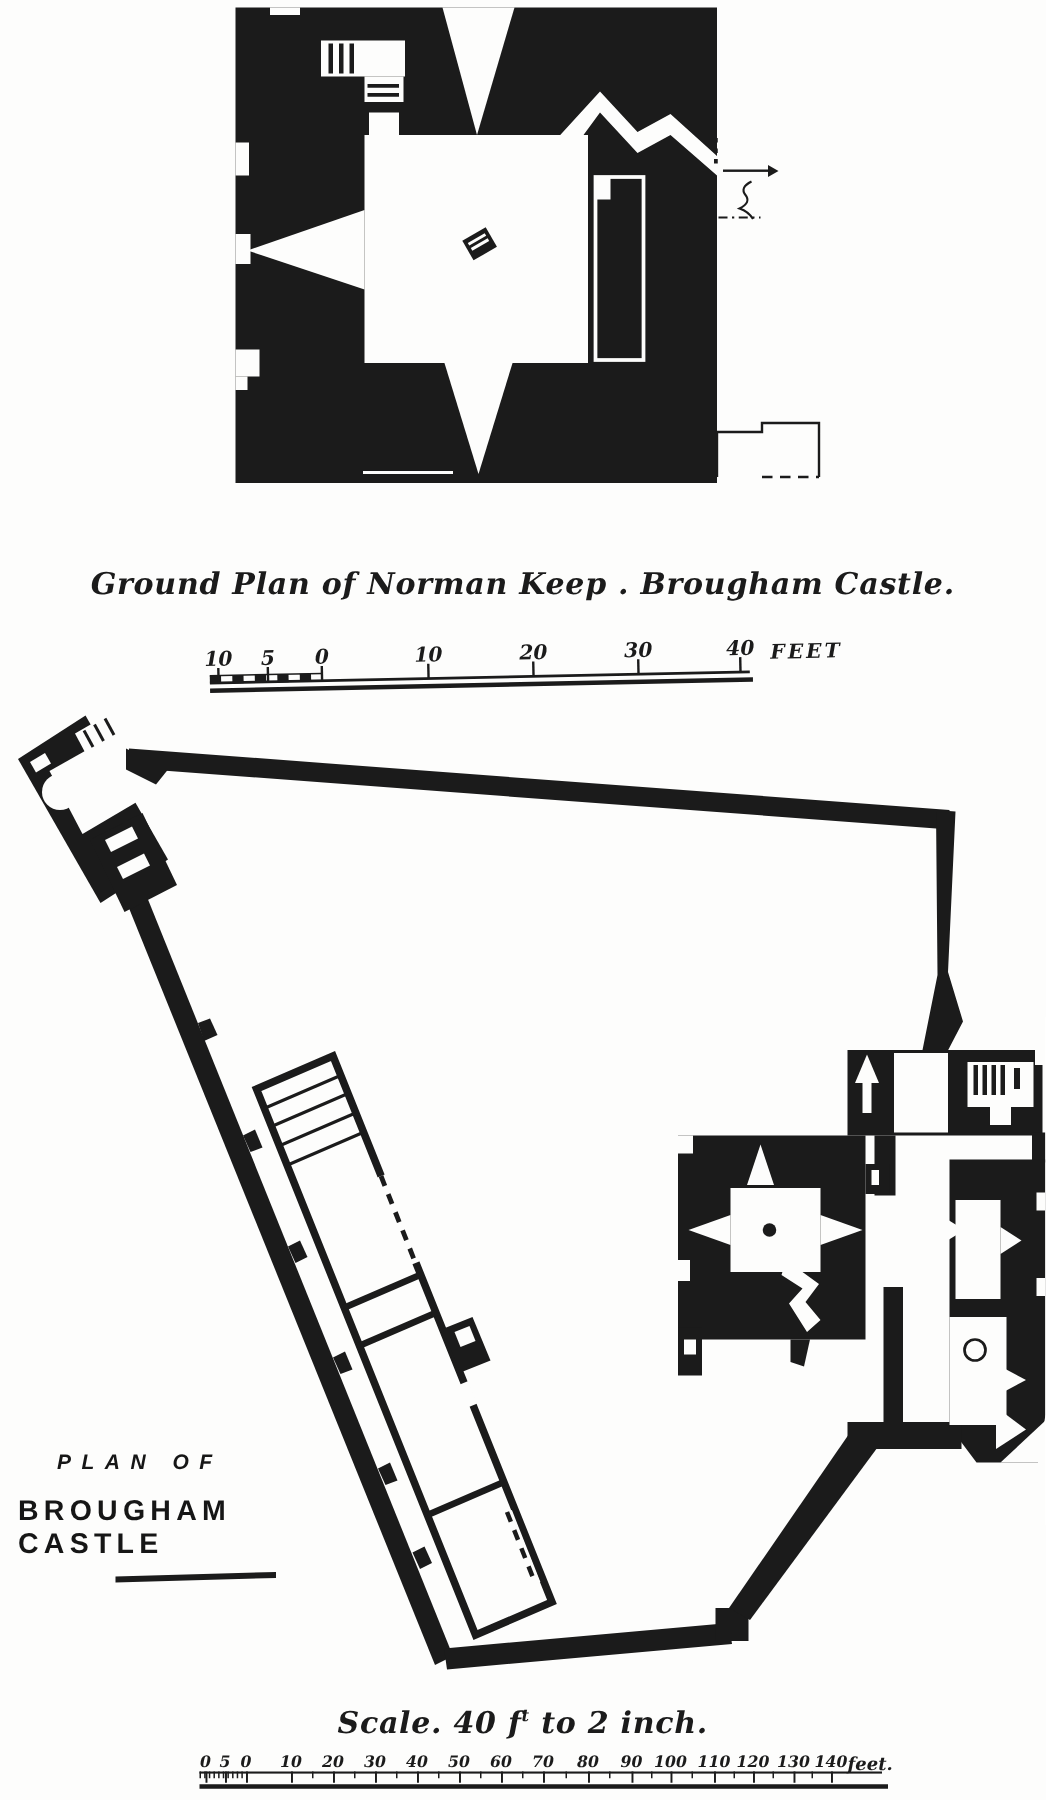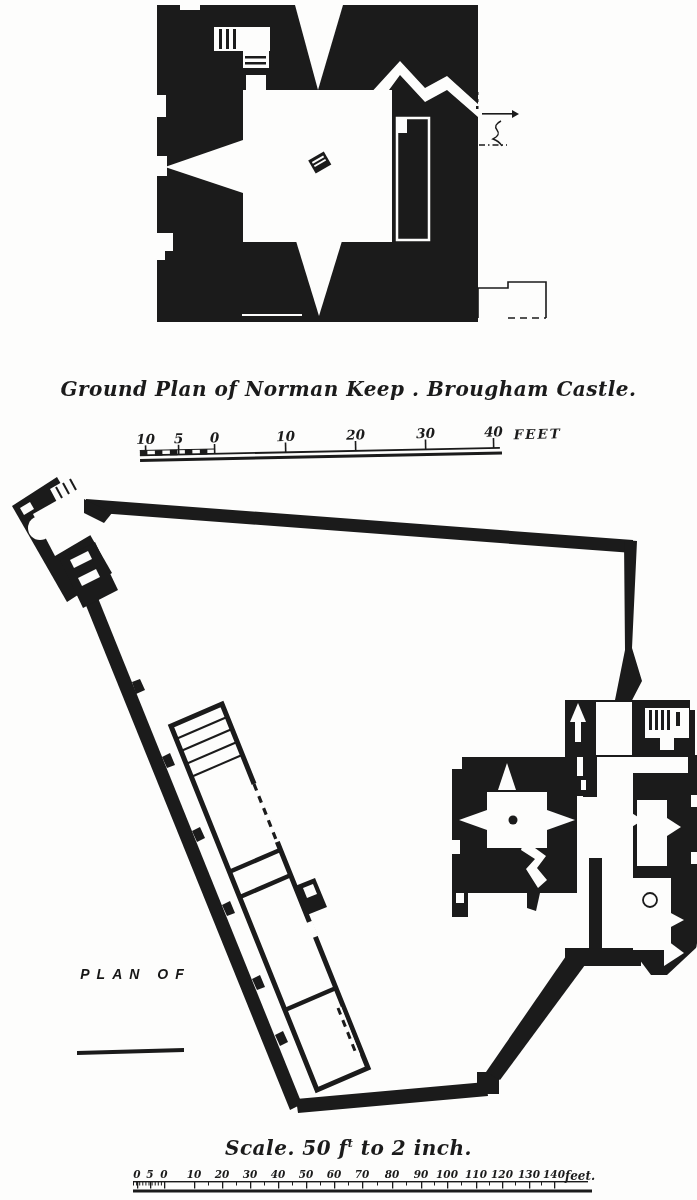--- a/index.html
+++ b/index.html
@@ -4,21 +4,21 @@
 <style>
   html,body{margin:0;padding:0;background:#ffffff;}
   .page{position:relative;width:697px;height:1200px;background:#fdfdfc;overflow:hidden;
         font-family:"DejaVu Serif",serif;}
   svg{position:absolute;top:0;left:0;}
   .caption-script{position:absolute;left:0;width:697px;text-align:center;
         font-style:italic;font-weight:700;color:#1b1b1b;letter-spacing:.5px;}
   #keep-caption{top:377px;font-size:20px;}
   #scale2-caption{top:1136px;font-size:20px;}
   #scale2-caption sup{font-size:.55em;}
-  .plan-title{position:absolute;text-align:center;color:#161616;
+  .plan-title{position:absolute;text-align:left;color:#161616;
         font-family:"Liberation Sans",sans-serif;}
   #plan-of{left:38px;width:195px;top:966px;font-size:14px;font-weight:700;
         font-style:italic;letter-spacing:7px;}
   #brougham{left:12px;width:245px;top:997px;font-size:19px;font-weight:700;
         letter-spacing:3.5px;}
   text{font-family:"DejaVu Serif",serif;font-style:italic;font-weight:700;fill:#1b1b1b;}
   .s1{font-size:13.5px}
   .s2{font-size:10.5px}
   .su{font-size:12px}
 </style>
@@ -251,16 +251,17 @@
     <text class="s2" x="502" y="1178" text-anchor="middle">120</text>
     <text class="s2" x="529" y="1178" text-anchor="middle">130</text>
     <text class="s2" x="554" y="1178" text-anchor="middle">140</text>
     <text class="su" x="565" y="1180">feet.</text>
   </g>
 </svg>
 
   <div id="keep-caption" class="caption-script">Ground Plan of Norman Keep . Brougham Castle.</div>
 
   <div id="plan-of" class="plan-title">PLAN OF</div>
-
-  <div id="scale2-caption" class="caption-script"><span>Scale. 50 f</span><sup>t</sup><span> to 2 inch.</span></div>
+  <div id="brougham" class="plan-title">BROUGHAM CASTLE</div>
+
+  <div id="scale2-caption" class="caption-script"><span>Scale. 40 f</span><sup>t</sup><span> to 2 inch.</span></div>
 
 </div>
 
 </body></html>

